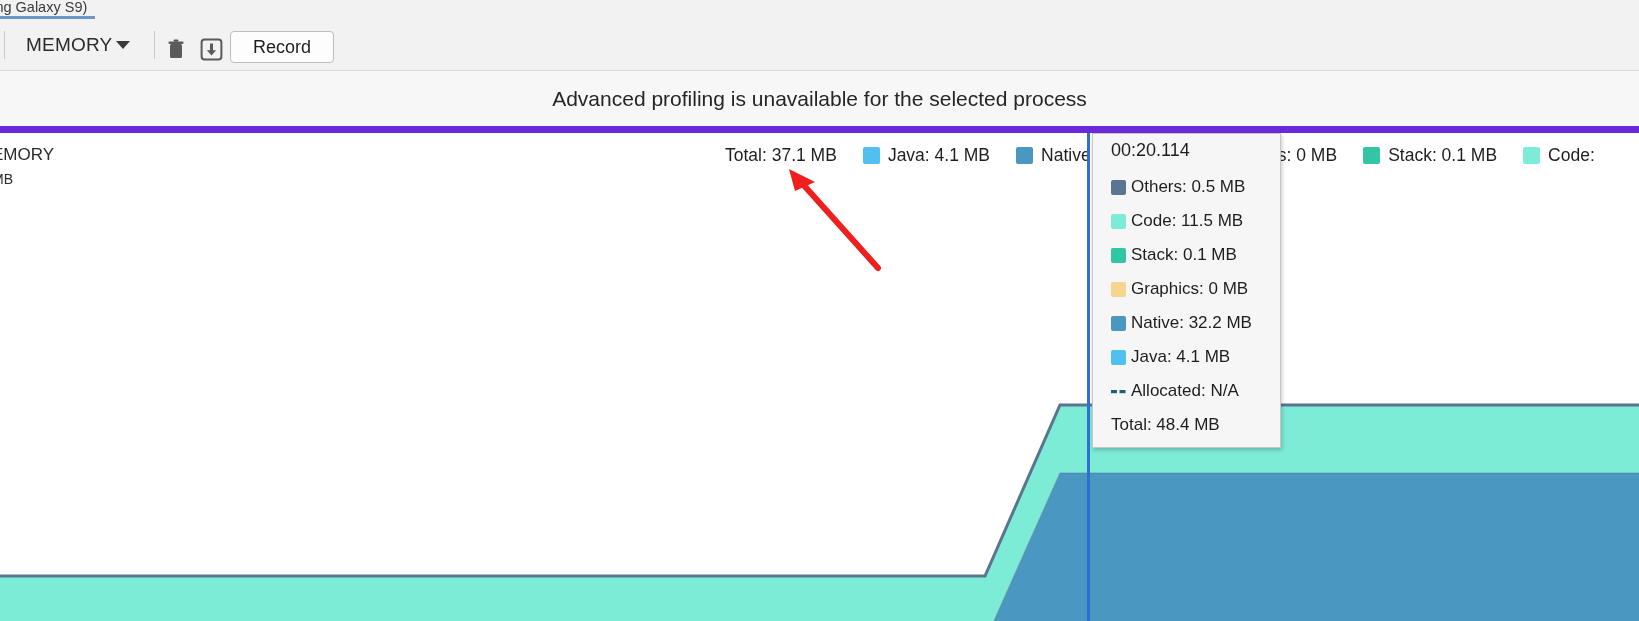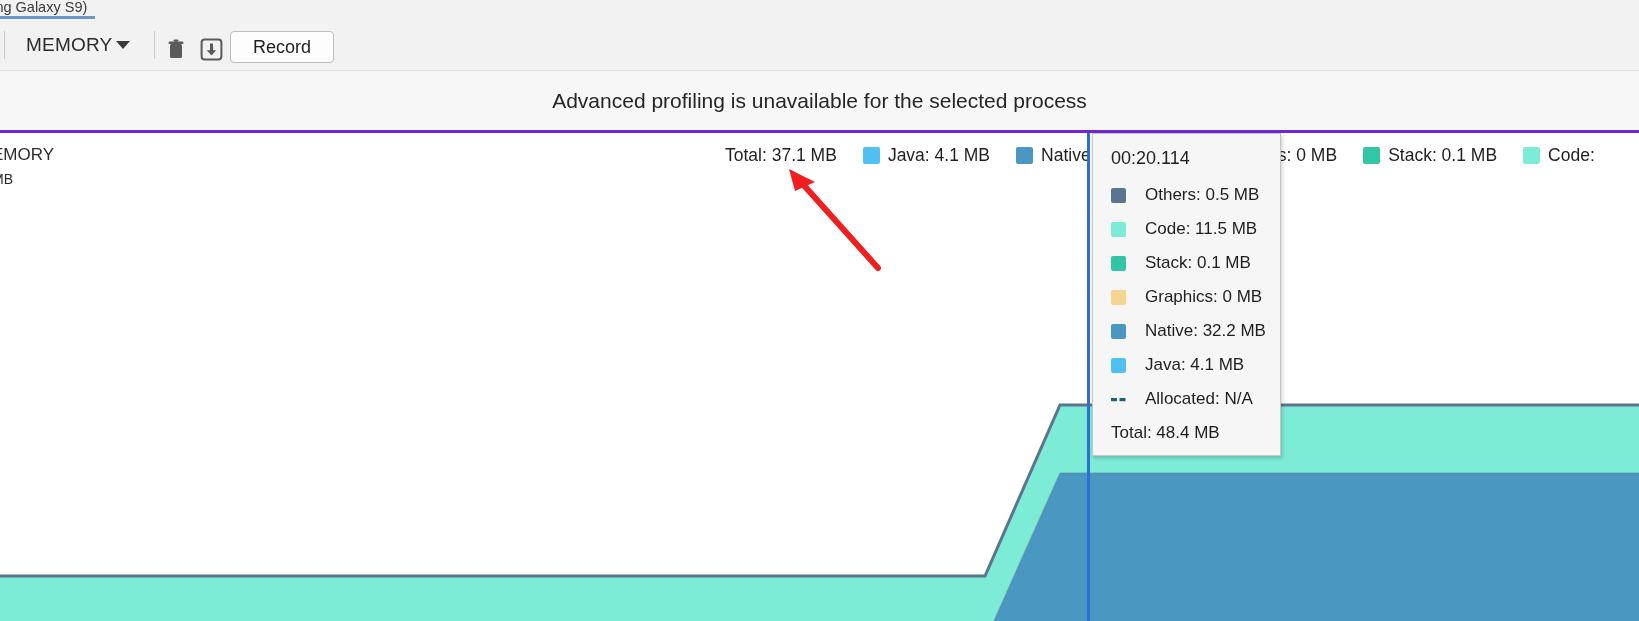--- a/index.html
+++ b/index.html
@@ -84,21 +84,21 @@
     color: #1e1e1e;
     cursor: pointer;
     white-space: nowrap;
   }
 
   
   .banner {
     position: absolute; left: 0; top: 71px;
     width: 1639px; height: 62px;
     background: #f7f7f7;
-    border-bottom: 3px solid #6d28d9;
+    border-bottom: 7px solid #6d28d9;
     display: flex; align-items: center; justify-content: center;
   }
   .banner-text {
     font-size: 21px;
     color: #262626;
     white-space: nowrap;
   }
 
   
   .chart-region {
@@ -152,29 +152,29 @@
   
   .arrow-svg { position: absolute; left: 0; top: 0; pointer-events: none; }
 
   
   .tooltip {
     position: absolute; left: 1092px; top: 133px;
     width: 189px;
     background: #f6f6f6;
     border: 1px solid #c6c6c6;
     box-shadow: 1px 2px 4px rgba(0,0,0,.22);
-    padding: 14px 14px 12px 18px;
+    padding: 6px 14px 12px 18px;
   }
   .tt-time {
     font-size: 18px; color: #1e1e1e;
     margin-bottom: 16px;
     white-space: nowrap;
   }
   .tt-row {
-    display: flex; align-items: center; gap: 19px;
+    display: flex; align-items: center; gap: 5px;
     margin-bottom: 14px;
     white-space: nowrap;
   }
   .tt-swatch {
     width: 15px; height: 15px;
     border-radius: 2px;
     flex: 0 0 auto;
   }
   .tt-dash {
     width: 15px; height: 15px;

